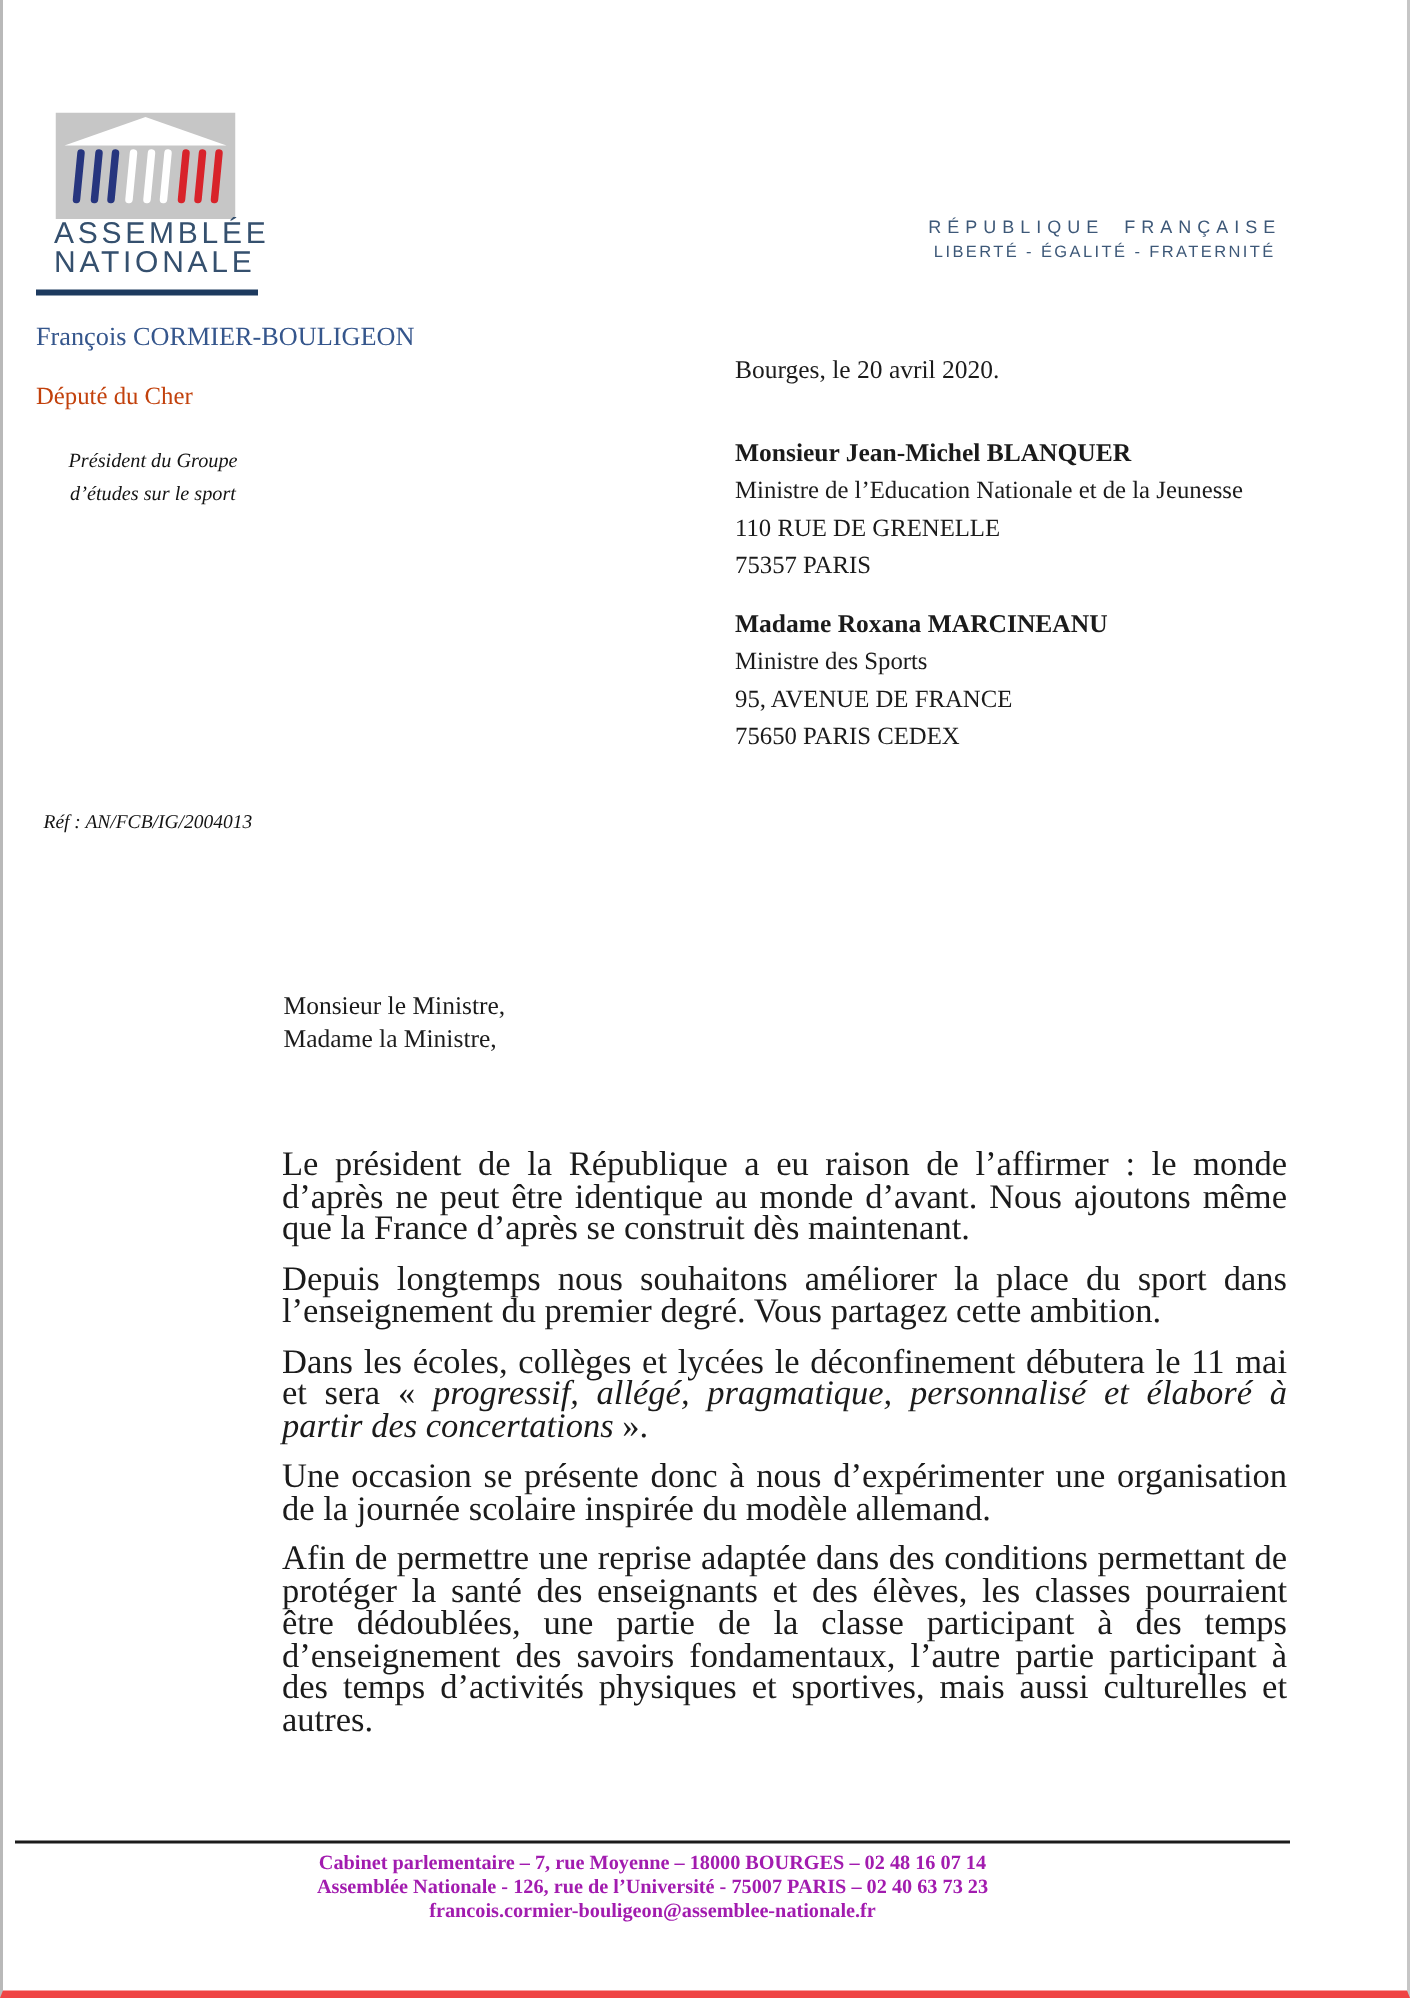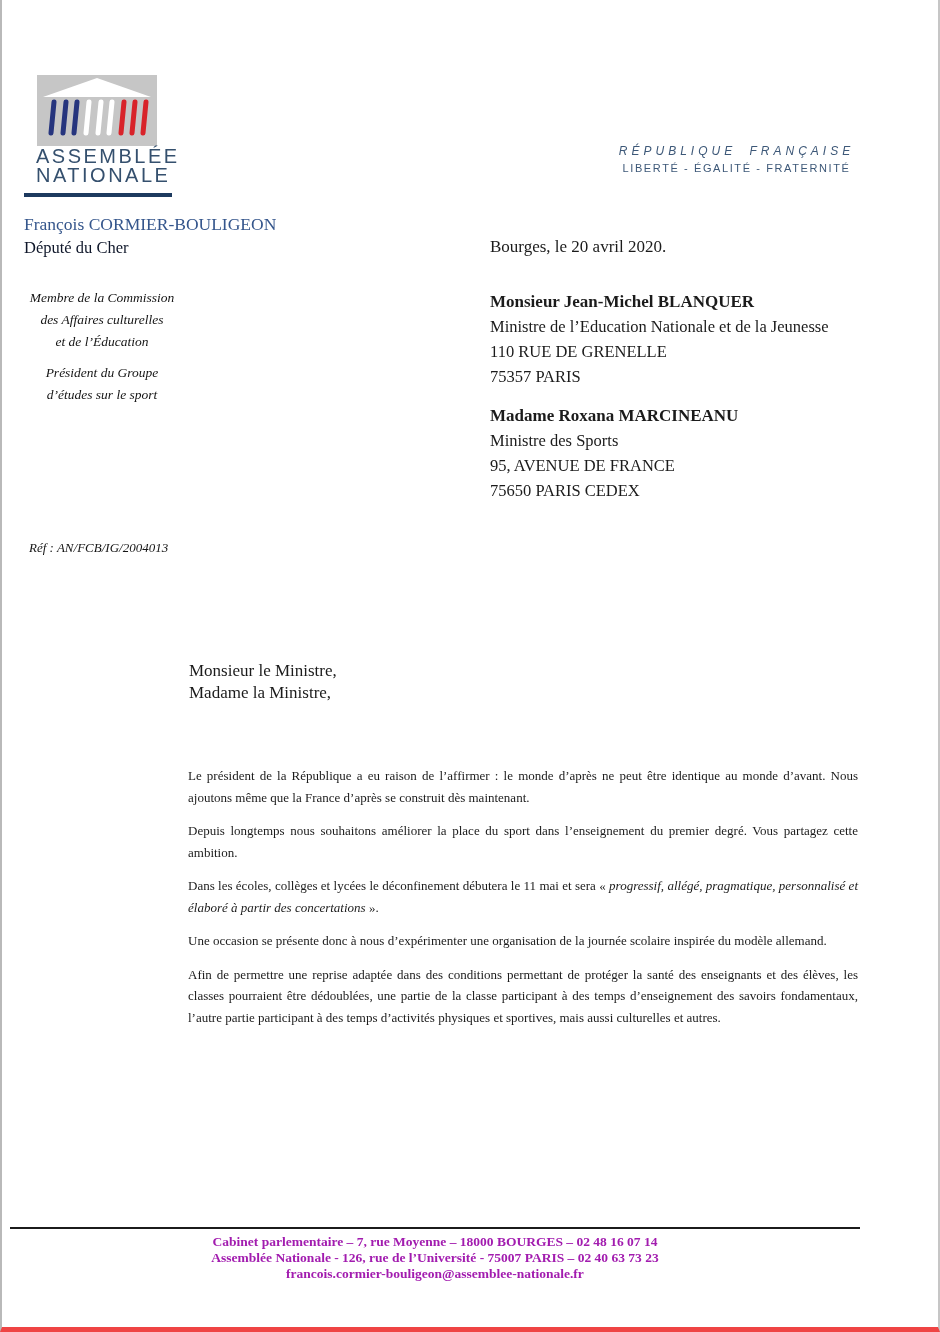--- a/index.html
+++ b/index.html
@@ -30,31 +30,31 @@
   .logo-rule {
     position: absolute; left: 22px; top: 193px;
     width: 148px; height: 4px; background: #1d3a5f;
   }
   .republic {
     position: absolute; left: 612px; top: 144px; width: 245px;
     text-align: center;
     font-family: "Liberation Sans", sans-serif;
     color: #3d5878;
   }
-  .republic .r1 { font-size: 12px; letter-spacing: 4px; word-spacing: 6px; line-height: 15px; font-style: italic; }
+  .republic .r1 { font-size: 12px; letter-spacing: 4px; word-spacing: 6px; line-height: 15px; }
   .republic .r2 { font-size: 11px; letter-spacing: 1.6px; line-height: 15px; margin-top: 2px; }
 
   
   .sender-name {
     position: absolute; left: 22px; top: 214px;
     font-size: 17.5px; font-weight: normal; color: #35568c; white-space: nowrap;
   }
   .sender-title {
-    position: absolute; left: 22px; top: 238px;
-    font-size: 16.5px; color: #0f172a;
+    position: absolute; left: 22px; top: 254px;
+    font-size: 16.5px; color: #c2410c;
   }
   .roles {
     position: absolute; left: 14px; top: 287px; width: 172px;
     text-align: center; font-style: italic; font-size: 13.5px;
     line-height: 22px; color: #141414;
   }
   .roles .group2 { margin-top: 9px; text-align: center; }
   .reference {
     position: absolute; left: 27px; top: 540px;
     font-style: italic; font-size: 13px; color: #141414;
@@ -64,21 +64,21 @@
   .date-line { position: absolute; left: 488px; top: 237px; font-size: 17px; }
   .recipient { position: absolute; left: 488px; width: 400px; font-size: 16.5px; line-height: 25px; }
   .recipient .r-name { font-weight: bold; font-size: 17px; }
   .rec1 { top: 289px; }
   .rec2 { top: 403px; }
 
   
   .salutation { position: absolute; left: 187px; top: 660px; font-size: 17px; line-height: 22px; }
   .body-text {
     position: absolute; left: 186px; top: 765px; width: 670px;
-    font-size: 13px; line-height: 21.5px; text-align: justify;
+    font-size: 23px; line-height: 21.5px; text-align: justify;
   }
   .body-text p { margin: 0 0 12px 0; }
   .body-text .it { font-style: italic; }
 
   
   .footer {
     position: absolute; left: 8px; top: 1227px; width: 850px;
     border-top: 2px solid #1b1b1b; padding-top: 5px;
     text-align: center; font-weight: bold;
     font-size: 13.5px; line-height: 16px; color: #a21caf;
@@ -113,25 +113,20 @@
 
   <div class="republic">
     <div class="r1">RÉPUBLIQUE FRANÇAISE</div>
     <div class="r2">LIBERTÉ - ÉGALITÉ - FRATERNITÉ</div>
   </div>
 
   <div class="sender-name">François CORMIER-BOULIGEON</div>
   <div class="sender-title">Député du Cher</div>
 
   <div class="roles">
-    <div class="group1">
-      <div>Membre de la Commission</div>
-      <div>des Affaires culturelles</div>
-      <div>et de l’Éducation</div>
-    </div>
     <div class="group2">
       <div>Président du Groupe</div>
       <div>d’études sur le sport</div>
     </div>
   </div>
 
   <div class="reference">Réf : AN/FCB/IG/2004013</div>
 
   <div class="date-line">Bourges, le 20 avril 2020.</div>
 

